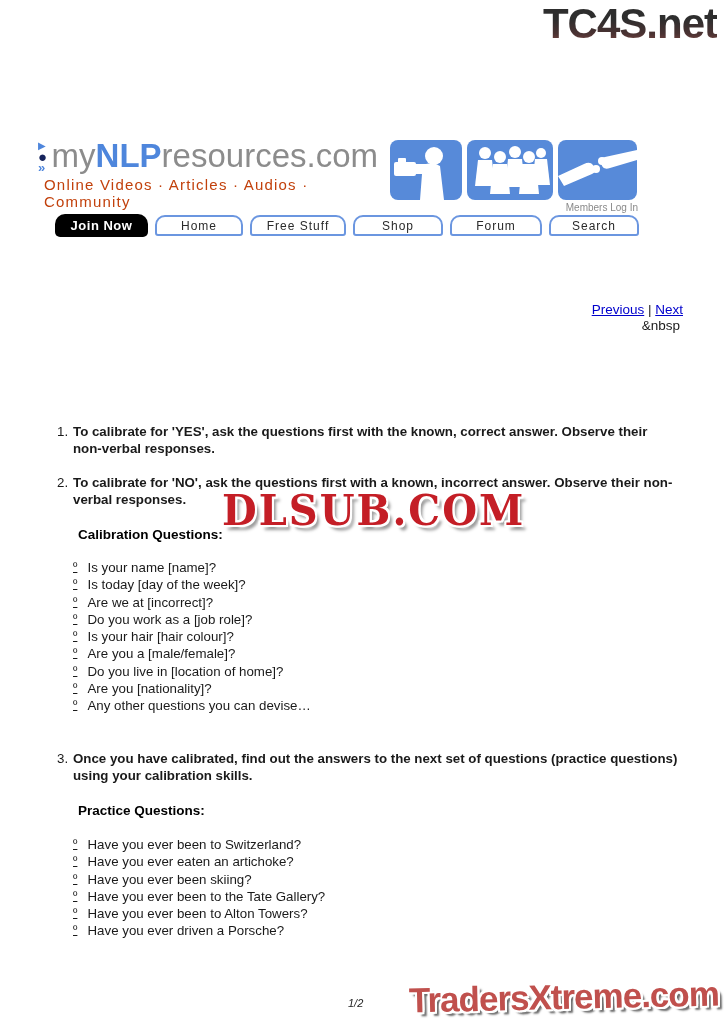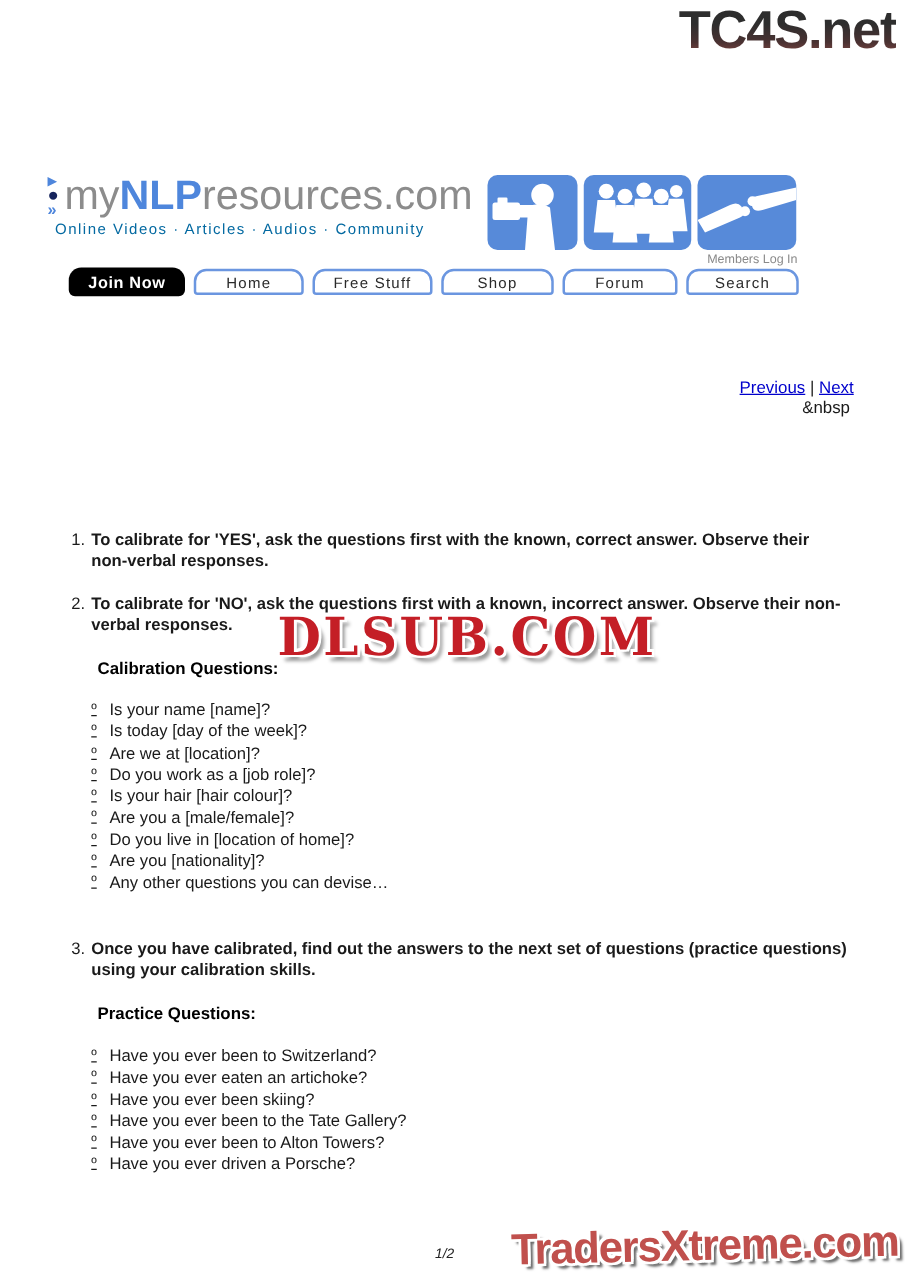--- a/index.html
+++ b/index.html
@@ -42,21 +42,21 @@
 
   
   .logo-wrap { position:absolute; top:139px; left:38px; width:340px; }
   .logo-line { display:flex; align-items:flex-start; }
   .logo-icon { width:20px; margin-right:2px; line-height:0; padding-top:2px; }
   .logo-icon .tri { color:#4e86dc; font-size:10px; line-height:10px; display:block; }
   .logo-icon .dot { color:#16245c; font-size:15px; line-height:11px; display:block; }
   .logo-icon .ff  { color:#4e86dc; font-size:13px; font-weight:bold; line-height:11px; display:block; letter-spacing:-2px; }
   .logo-text { font-size:33px; line-height:34px; color:#8c8c8c; letter-spacing:0px; }
   .logo-text b { color:#4e86dc; font-weight:bold; }
-  .logo-tagline { font-size:12px; color:#0369a1; letter-spacing:1.2px; margin-top:3px; margin-left:6px; }
+  .logo-tagline { font-size:15px; color:#c2410c; letter-spacing:1.2px; margin-top:3px; margin-left:6px; }
 
   .photo-strip { position:absolute; top:140px; left:390px; display:flex; gap:5px; }
   .photo-box { height:60px; border-radius:8px; background:#578ad9; overflow:hidden; }
   .photo-box svg { display:block; }
   .members-login { position:absolute; top:202px; left:538px; width:100px; text-align:right; font-size:10px; color:#8a8a8a; }
 
   
   .tab-row { position:absolute; top:214px; left:55px; display:flex; gap:7px; align-items:flex-start; }
   .tab-join {
     width:93px; height:23px; background:#000; color:#fff;
@@ -192,21 +192,21 @@
         <span>Is your name [name]?</span>
       </li>
 
       <li>
         <span class="blt">º</span>
         <span>Is today [day of the week]?</span>
       </li>
 
       <li>
         <span class="blt">º</span>
-        <span>Are we at [location]?</span>
+        <span>Are we at [incorrect]?</span>
       </li>
 
       <li>
         <span class="blt">º</span>
         <span>Do you work as a [job role]?</span>
       </li>
 
       <li>
         <span class="blt">º</span>
         <span>Is your hair [hair colour]?</span>

